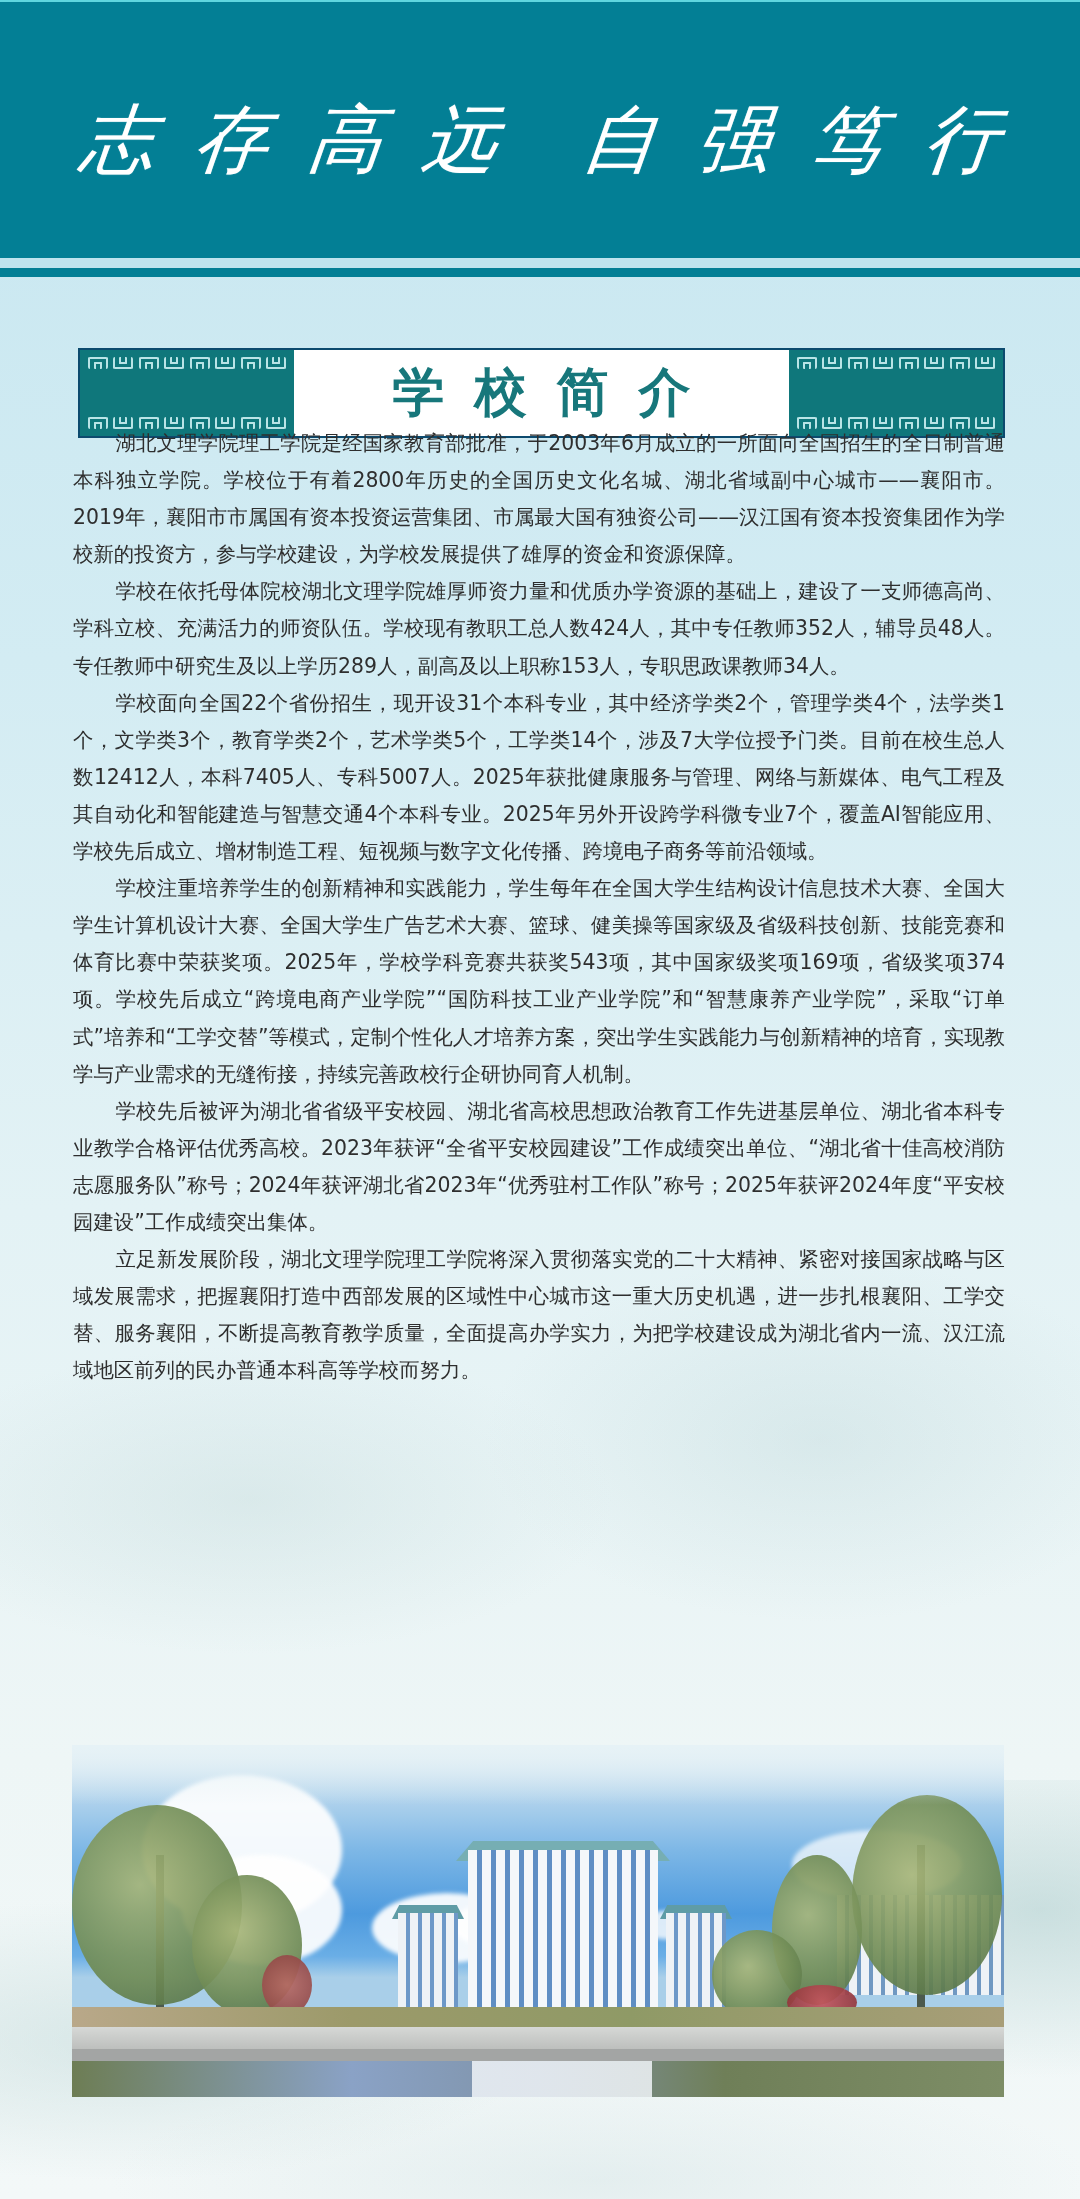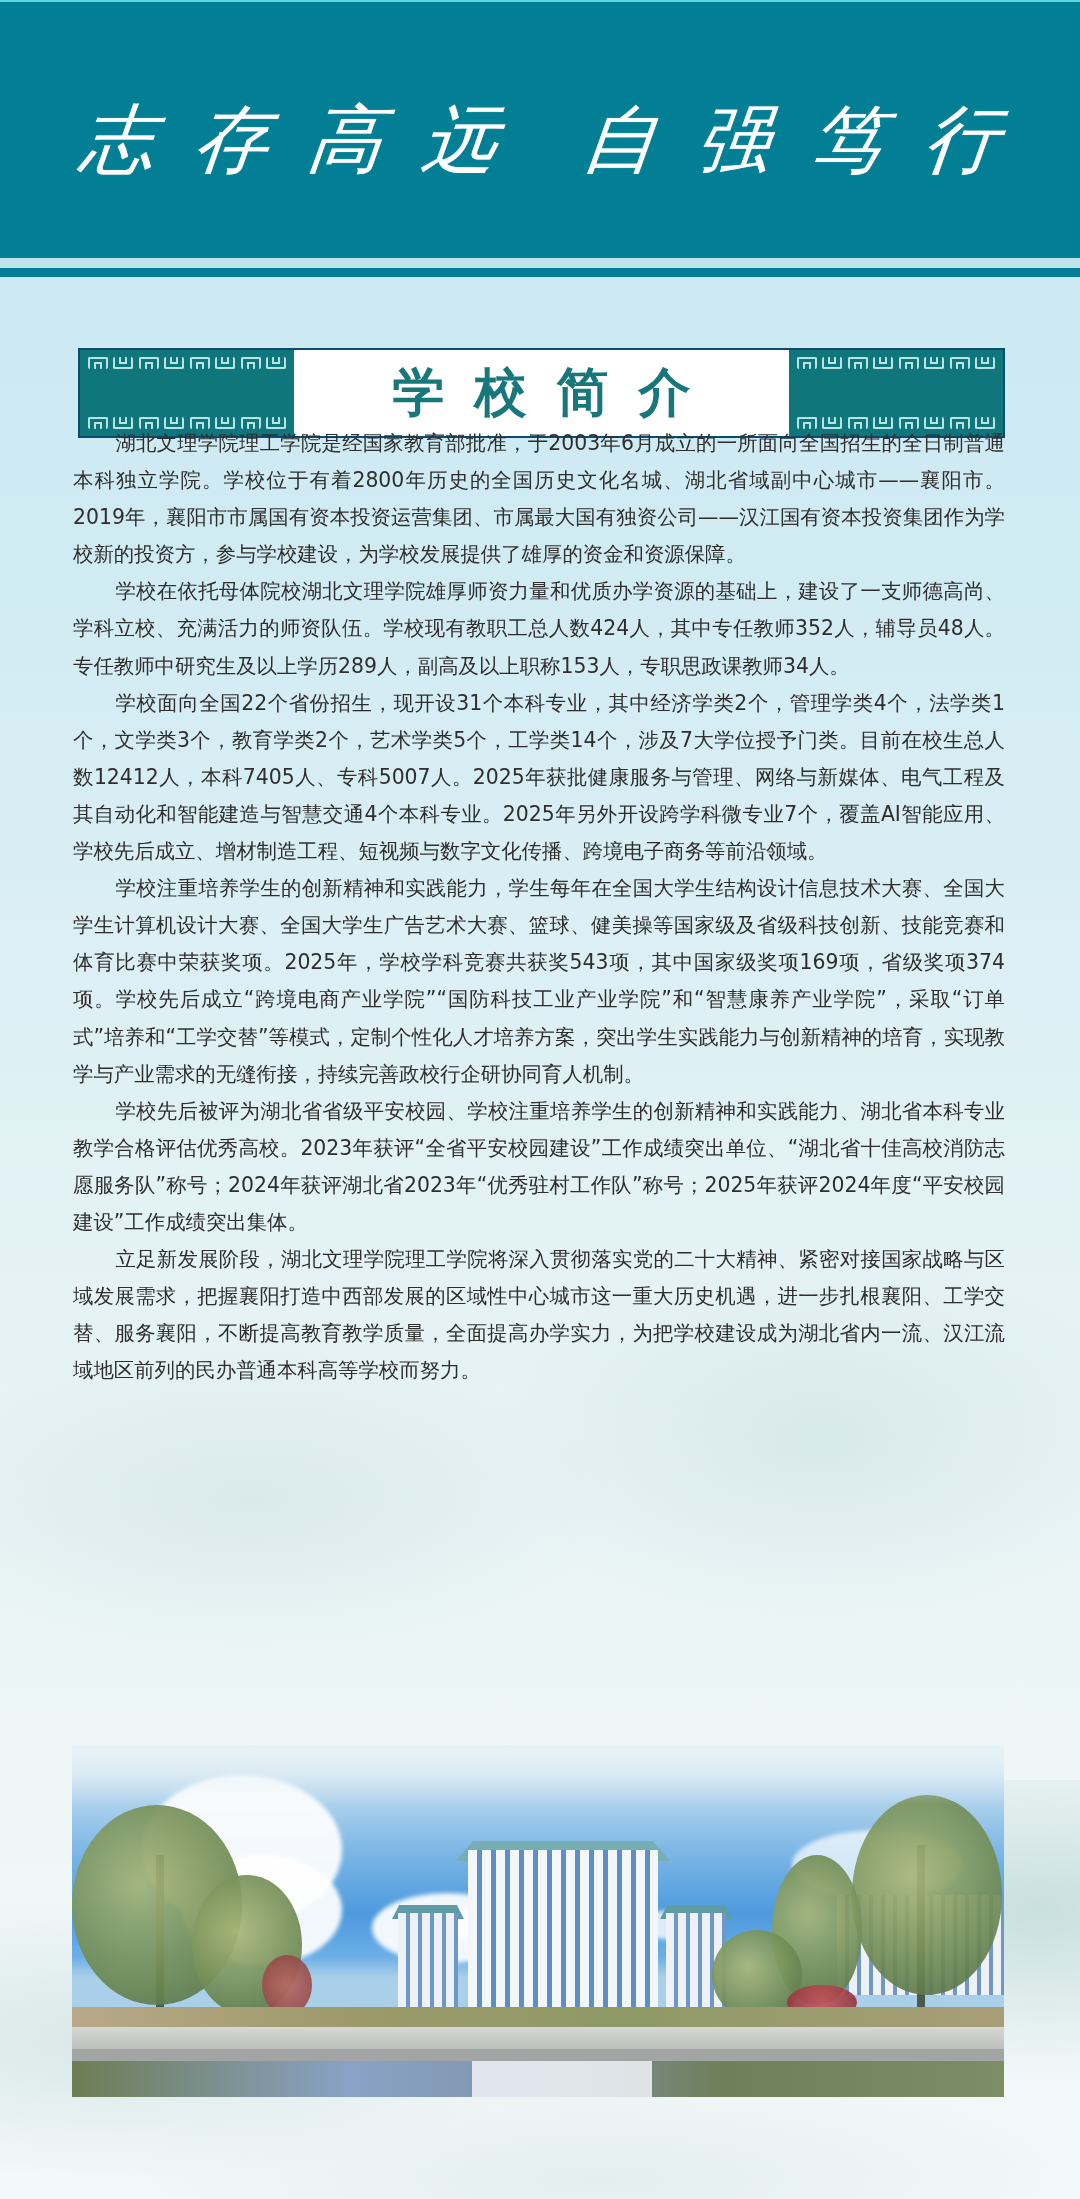--- a/index.html
+++ b/index.html
@@ -250,21 +250,21 @@
         <span class="fret b"></span>
     </div>
   </div>
 </div>
 
 <main class="content">
   <p class="para">湖北文理学院理工学院是经国家教育部批准，于2003年6月成立的一所面向全国招生的全日制普通本科独立学院。学校位于有着2800年历史的全国历史文化名城、湖北省域副中心城市——襄阳市。2019年，襄阳市市属国有资本投资运营集团、市属最大国有独资公司——汉江国有资本投资集团作为学校新的投资方，参与学校建设，为学校发展提供了雄厚的资金和资源保障。</p>
   <p class="para">学校在依托母体院校湖北文理学院雄厚师资力量和优质办学资源的基础上，建设了一支师德高尚、学科立校、充满活力的师资队伍。学校现有教职工总人数424人，其中专任教师352人，辅导员48人。专任教师中研究生及以上学历289人，副高及以上职称153人，专职思政课教师34人。</p>
   <p class="para">学校面向全国22个省份招生，现开设31个本科专业，其中经济学类2个，管理学类4个，法学类1个，文学类3个，教育学类2个，艺术学类5个，工学类14个，涉及7大学位授予门类。目前在校生总人数12412人，本科7405人、专科5007人。2025年获批健康服务与管理、网络与新媒体、电气工程及其自动化和智能建造与智慧交通4个本科专业。2025年另外开设跨学科微专业7个，覆盖AI智能应用、学校先后成立、增材制造工程、短视频与数字文化传播、跨境电子商务等前沿领域。</p>
   <p class="para">学校注重培养学生的创新精神和实践能力，学生每年在全国大学生结构设计信息技术大赛、全国大学生计算机设计大赛、全国大学生广告艺术大赛、篮球、健美操等国家级及省级科技创新、技能竞赛和体育比赛中荣获奖项。2025年，学校学科竞赛共获奖543项，其中国家级奖项169项，省级奖项374项。学校先后成立“跨境电商产业学院”“国防科技工业产业学院”和“智慧康养产业学院”，采取“订单式”培养和“工学交替”等模式，定制个性化人才培养方案，突出学生实践能力与创新精神的培育，实现教学与产业需求的无缝衔接，持续完善政校行企研协同育人机制。</p>
-  <p class="para">学校先后被评为湖北省省级平安校园、学校注重培养学生的创新精神和实践能力、湖北省本科专业教学合格评估优秀高校。2023年获评“全省平安校园建设”工作成绩突出单位、“湖北省十佳高校消防志愿服务队”称号；2024年获评湖北省2023年“优秀驻村工作队”称号；2025年获评2024年度“平安校园建设”工作成绩突出集体。</p>
+  <p class="para">学校先后被评为湖北省省级平安校园、湖北省高校思想政治教育工作先进基层单位、湖北省本科专业教学合格评估优秀高校。2023年获评“全省平安校园建设”工作成绩突出单位、“湖北省十佳高校消防志愿服务队”称号；2024年获评湖北省2023年“优秀驻村工作队”称号；2025年获评2024年度“平安校园建设”工作成绩突出集体。</p>
   <p class="para">立足新发展阶段，湖北文理学院理工学院将深入贯彻落实党的二十大精神、紧密对接国家战略与区域发展需求，把握襄阳打造中西部发展的区域性中心城市这一重大历史机遇，进一步扎根襄阳、工学交替、服务襄阳，不断提高教育教学质量，全面提高办学实力，为把学校建设成为湖北省内一流、汉江流域地区前列的民办普通本科高等学校而努力。</p>
 </main>
 
 <figure class="photo">
   <div class="cloud" style="left:70px;top:30px;width:200px;height:150px;"></div>
   <div class="cloud" style="left:110px;top:110px;width:160px;height:110px;"></div>
   <div class="cloud" style="left:300px;top:148px;width:150px;height:70px;"></div>
   <div class="cloud" style="left:380px;top:160px;width:70px;height:40px;"></div>
   <div class="cloud" style="left:720px;top:85px;width:170px;height:70px;opacity:0.7;"></div>
   <div class="cloud" style="left:560px;top:165px;width:90px;height:30px;opacity:0.8;"></div>

